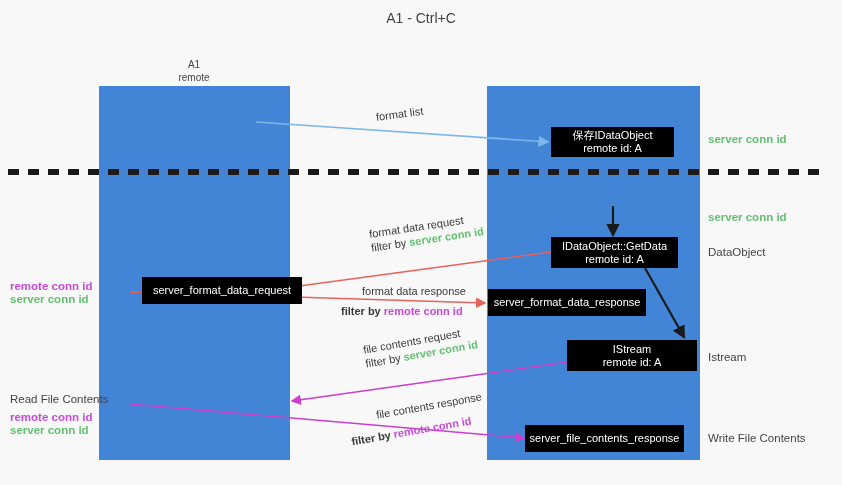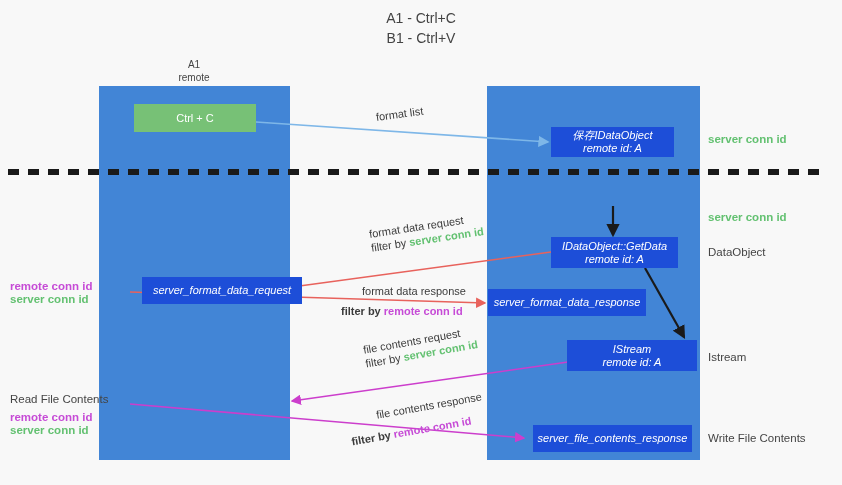--- a/index.html
+++ b/index.html
@@ -52,21 +52,21 @@
     align-items: center;
     justify-content: center;
     color: #ffffff;
     font-size: 11px;
     line-height: 13px;
     text-align: center;
     padding: 2px 4px;
   }
   .node.orange { background: #fbb councils; }
   .node.orange { background: #fbb040; }
-  .node.orange { background: #1d4ed8; font-style: italic; }
+  .node.orange { background: #000000; }
   .node.green { background: #77c176; }
   .sidelabel {
     position: absolute;
     font-size: 11.5px;
     line-height: 14px;
     color: #444;
     white-space: nowrap;
   }
   .green-txt { color: #63c171; font-weight: bold; }
   .purple-txt { color: #c64bd6; font-weight: bold; }
@@ -82,21 +82,20 @@
   .arrow-label.rot-up3 { transform: rotate(-10deg); transform-origin: left top; }
   .bold { font-weight: bold; }
 </style>
 </head>
 <body>
 
 <div id="canvas">
 
   <div class="title">
     <div>A1 - Ctrl+C</div>
-    <div>B1 - Ctrl+V</div>
   </div>
 
   <div class="col-head" style="left:139px; top:58px; width:110px;">
     <div>A1</div>
     <div>remote</div>
   </div>
 
   <div class="col" style="left:99px; top:86px; width:191px; height:374px;"></div>
   <div class="col" style="left:487px; top:86px; width:213px; height:374px;"></div>
 
@@ -126,23 +125,20 @@
 
     <line x1="130" y1="292" x2="485" y2="303" stroke="#e8625c" stroke-width="1.5" marker-end="url(#ah-red)"></line>
 
     <line x1="645" y1="268" x2="684" y2="337" stroke="#1a1a1a" stroke-width="2.2" marker-end="url(#ah-black)"></line>
 
     <line x1="568" y1="362" x2="292" y2="401" stroke="#cc3ecc" stroke-width="1.5" marker-end="url(#ah-magenta)"></line>
 
     <line x1="130" y1="404" x2="524" y2="438" stroke="#cc3ecc" stroke-width="1.5" marker-end="url(#ah-magenta)"></line>
   </svg>
 
-  <div class="node green" style="left:134px; top:104px; width:122px; height:28px;">
-    <span>Ctrl + C</span>
-  </div>
 
   <div class="node orange" style="left:551px; top:127px; width:123px; height:30px;">
     <span>保存IDataObject</span>
     <span>remote id: A</span>
   </div>
 
 
   <div class="node orange" style="left:551px; top:237px; width:127px; height:31px;">
     <span>IDataObject::GetData</span>
     <span>remote id: A</span>
@@ -155,21 +151,21 @@
   <div class="node orange" style="left:488px; top:289px; width:158px; height:27px;">
     <span>server_format_data_response</span>
   </div>
 
   <div class="node orange" style="left:567px; top:340px; width:130px; height:31px;">
     <span>IStream</span>
     <span>remote id: A</span>
   </div>
 
 
-  <div class="node orange" style="left:525px; top:425px; width:159px; height:27px;margin-left:8px;">
+  <div class="node orange" style="left:525px; top:425px; width:159px; height:27px;">
     <span>server_file_contents_response</span>
   </div>
 
   <div class="sidelabel green-txt" style="left:708px; top:132px;">server conn id</div>
   <div class="sidelabel green-txt" style="left:708px; top:210px;">server conn id</div>
   <div class="sidelabel" style="left:708px; top:245px;">DataObject</div>
   <div class="sidelabel" style="left:708px; top:350px;">Istream</div>
   <div class="sidelabel" style="left:708px; top:431px;">Write File Contents</div>
 
   <div class="sidelabel purple-txt" style="left:10px; top:279px;">remote conn id</div>

